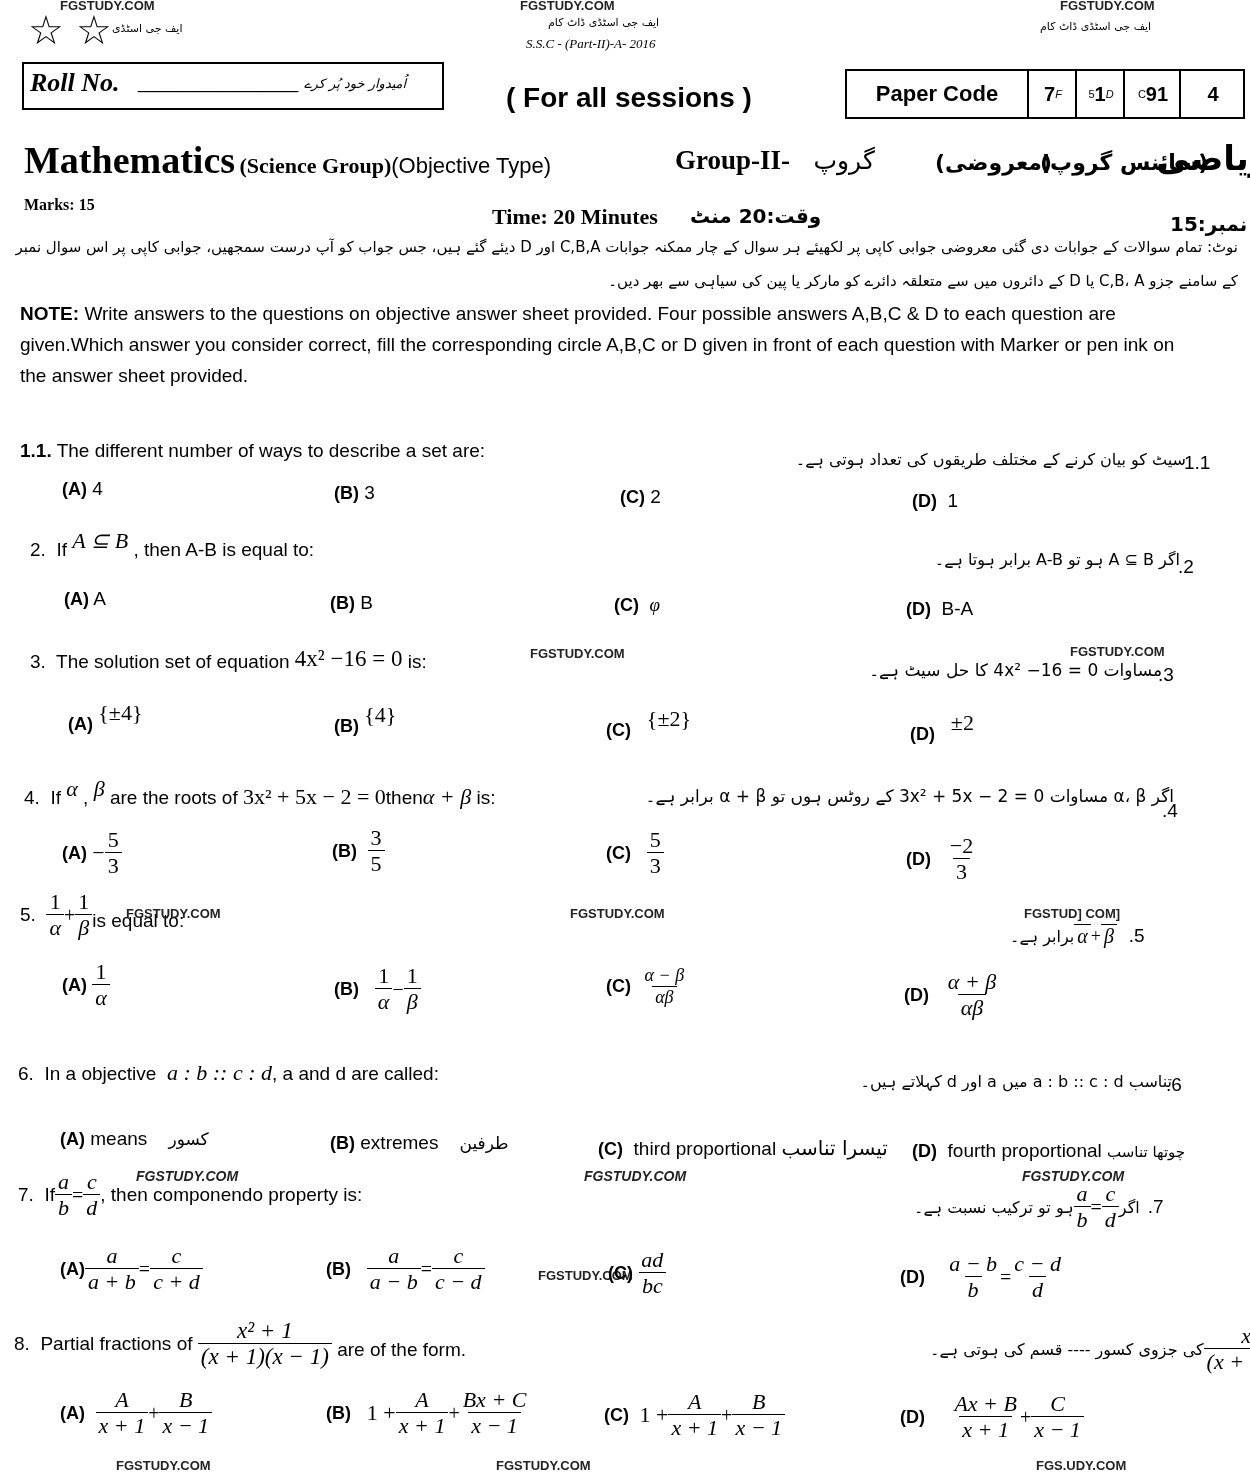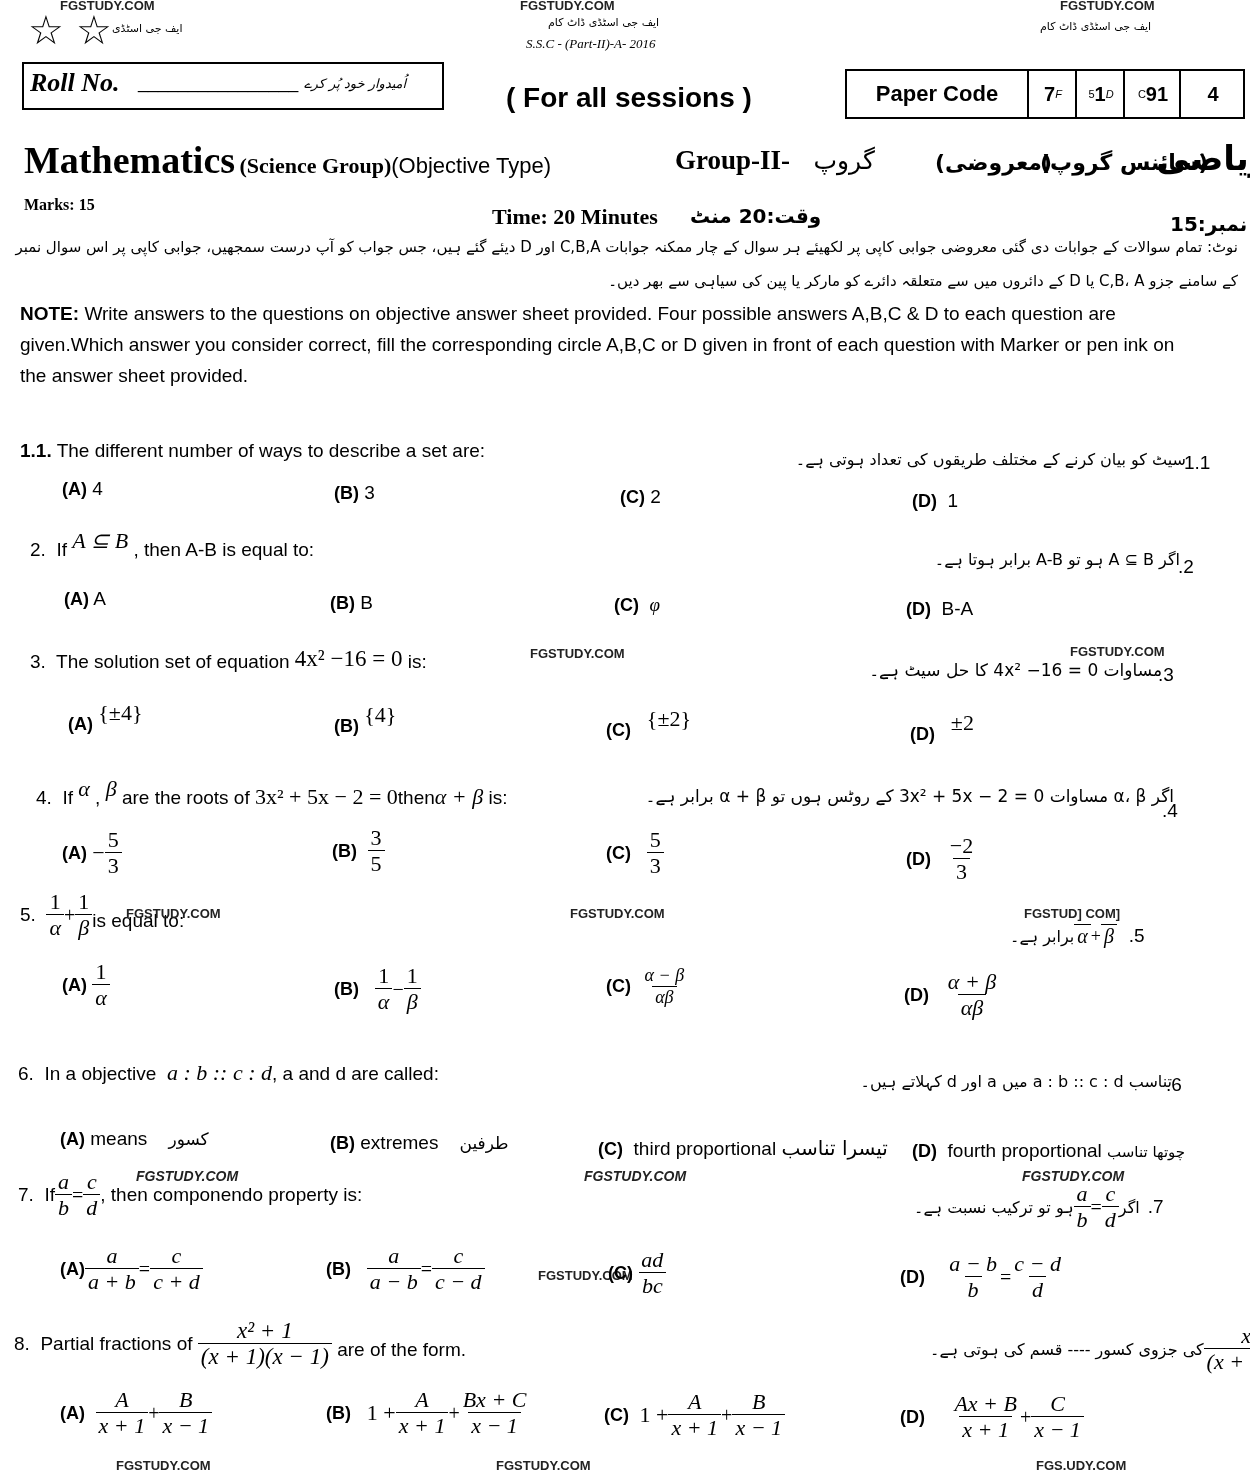--- a/index.html
+++ b/index.html
@@ -113,21 +113,21 @@
 </div>
 <div class="abs wm" style="left:530px;top:646px;font-size:13px;">FGSTUDY.COM</div>
 <div class="abs wm" style="left:1070px;top:644px;font-size:13px;">FGSTUDY.COM</div>
 <div class="abs urdu" style="right:88px;top:660px;font-size:17px;margin-left:7px;">مساوات 4x² −16 = 0 کا حل سیٹ ہے۔</div>
 <div class="abs q" style="left:1158px;top:664px;">.3</div>
 <div class="abs opt" style="left:68px;top:710px;"><span class="lbl">(A)</span> <span class="serif" style="font-size:22px;position:relative;top:-10px;">{±4}</span></div>
 <div class="abs opt" style="left:334px;top:712px;"><span class="lbl">(B)</span> <span class="serif" style="font-size:22px;position:relative;top:-10px;">{4}</span></div>
 <div class="abs opt" style="left:606px;top:716px;"><span class="lbl">(C)</span> &nbsp; <span class="serif" style="font-size:22px;position:relative;top:-10px;">{±2}</span></div>
 <div class="abs opt" style="left:910px;top:720px;"><span class="lbl">(D)</span> &nbsp; <span class="serif" style="font-size:22px;position:relative;top:-10px;">±2</span></div>
 
-<div class="abs q" style="left:24px;top:784px;margin-left:12px;">
+<div class="abs q" style="left:24px;top:784px;">
   <span>4.</span>&nbsp; <span>If</span>
   <span class="math" style="font-size:22px;position:relative;top:-8px;">α</span> ,
   <span class="math" style="font-size:22px;position:relative;top:-8px;">β</span>
   <span>are the roots of</span>
   <span class="serif" style="font-size:22px;">3x² + 5x − 2 = 0</span><span>then</span><span class="math" style="font-size:22px;">α + β</span>
   <span>is:</span>
 </div>
 <div class="abs urdu" style="right:76px;top:786px;font-size:17px;">اگر α، β مساوات 3x² + 5x − 2 = 0 کے روٹس ہوں تو α + β برابر ہے۔</div>
 <div class="abs q" style="left:1162px;top:800px;">.4</div>
 

